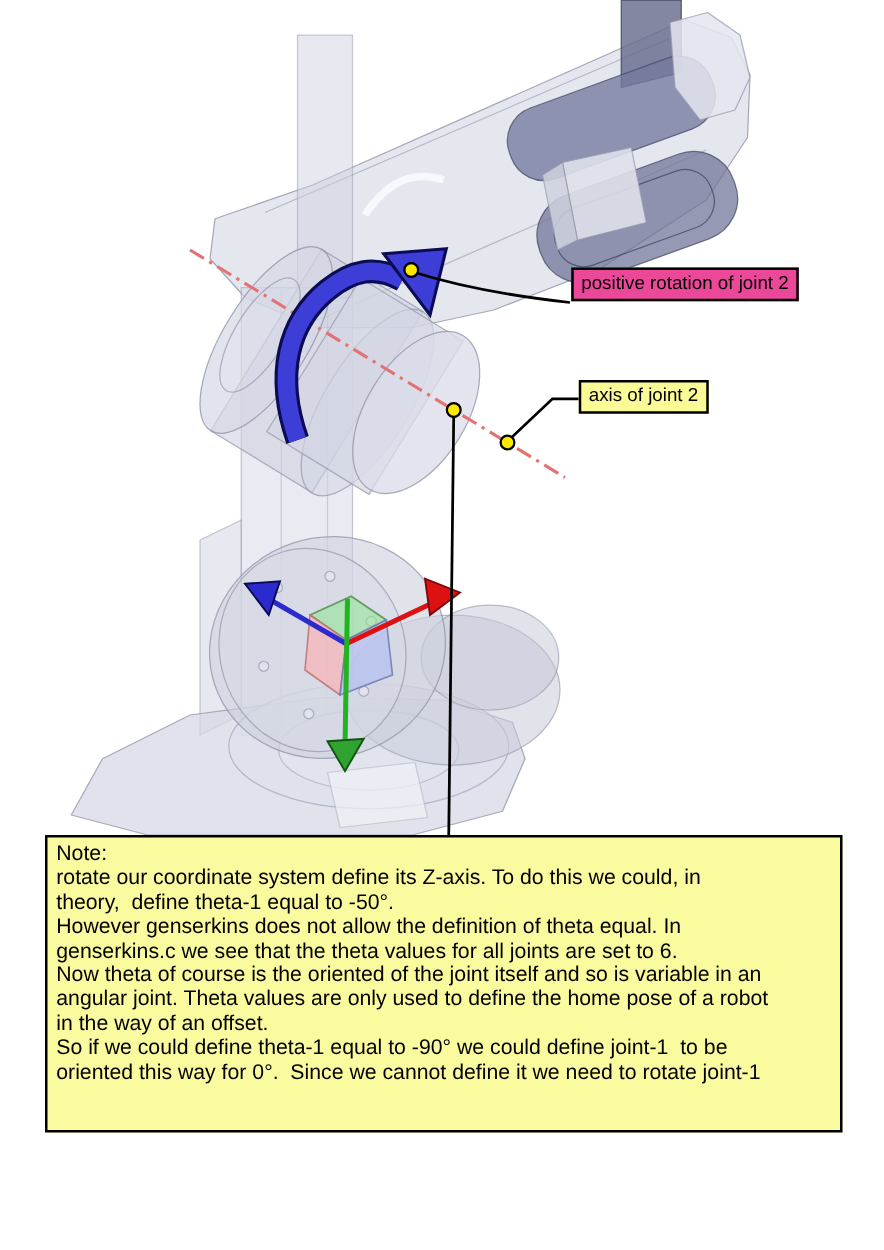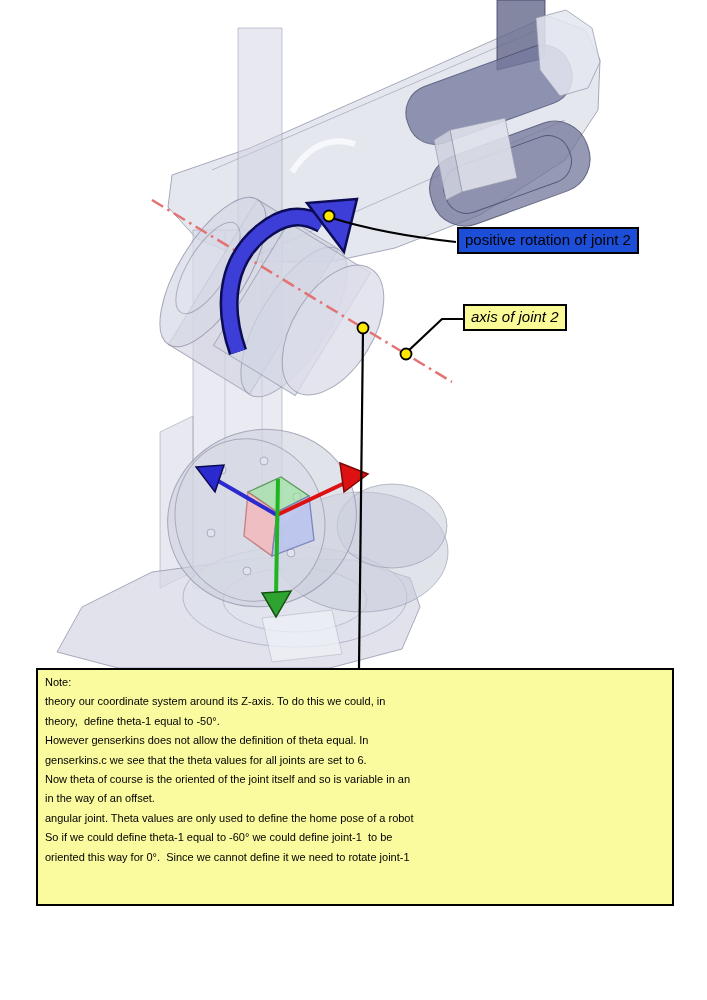--- a/index.html
+++ b/index.html
@@ -3,21 +3,21 @@
 <meta charset="utf-8">
 <style>
   html,body{margin:0;padding:0;background:#ffffff;}
   .stage{position:relative;width:707px;height:1000px;background:#ffffff;overflow:hidden;
          font-family:"Liberation Sans", sans-serif;}
   .stage svg{position:absolute;left:0;top:0;}
   .callout{position:absolute;border:2px solid #000;padding:2px 6px 3px 6px;
            font-size:15px;line-height:18px;color:#000;white-space:nowrap;}
   .note-box{position:absolute;left:36px;top:668px;width:638px;height:238px;
             border:2px solid #000;box-sizing:border-box;padding:3px 6px 0 7px;}
-  .note-box .note-line{font-size:11px;line-height:19.4px;color:#000;white-space:pre-wrap;}
+  .note-box .note-line{font-size:17px;line-height:19.4px;color:#000;white-space:pre-wrap;}
 </style>
 </head>
 <body>
 
 <div class="stage">
 
 <svg width="707" height="1000" viewBox="0 0 707 1000">
 
   <g stroke-linejoin="round" stroke-width="1">
 
@@ -102,30 +102,30 @@
     <line x1="363" y1="330" x2="359" y2="668"></line>
   </g>
 
   <g fill="#ffe800" stroke="#000" stroke-width="1.8">
     <circle cx="329" cy="216" r="5.5"></circle>
     <circle cx="363" cy="328" r="5.5"></circle>
     <circle cx="406" cy="354" r="5.5"></circle>
   </g>
 </svg>
 
-<div class="callout" style="left: 457px; top: 227px; background-color: #1d4ed8;">positive rotation of joint 2</div>
+<div class="callout" style="left: 457px; top: 214px; background-color: #ec4899;">positive rotation of joint 2</div>
 
-<div class="callout" style="left: 463px; top: 304px; background-color: rgb(250, 250, 150); font-style: italic;">axis of joint 2</div>
+<div class="callout" style="left: 463px; top: 304px; background-color: rgb(250, 250, 150);">axis of joint 2</div>
 
 <div class="note-box" style="background-color: rgb(250, 250, 158);">
       <div class="note-line">Note:</div>
-      <div class="note-line">theory our coordinate system around its Z-axis. To do this we could, in</div>
+      <div class="note-line">rotate our coordinate system define its Z-axis. To do this we could, in</div>
       <div class="note-line">theory,  define theta-1 equal to -50°.</div>
       <div class="note-line">However genserkins does not allow the definition of theta equal. In</div>
       <div class="note-line">genserkins.c we see that the theta values for all joints are set to 6.</div>
       <div class="note-line">Now theta of course is the oriented of the joint itself and so is variable in an</div>
+      <div class="note-line">angular joint. Theta values are only used to define the home pose of a robot</div>
       <div class="note-line">in the way of an offset.</div>
-      <div class="note-line">angular joint. Theta values are only used to define the home pose of a robot</div>
-      <div class="note-line">So if we could define theta-1 equal to -60° we could define joint-1  to be</div>
+      <div class="note-line">So if we could define theta-1 equal to -90° we could define joint-1  to be</div>
       <div class="note-line">oriented this way for 0°.  Since we cannot define it we need to rotate joint-1</div>
     </div>
 
 </div>
 
 </body></html>

